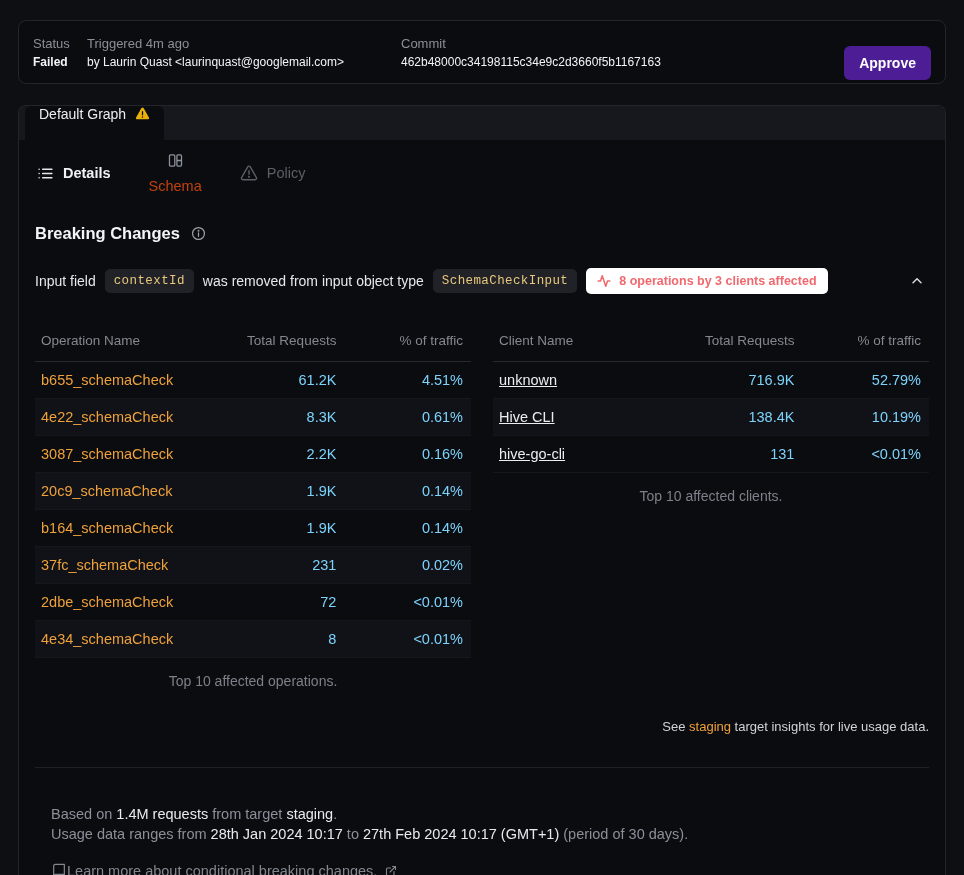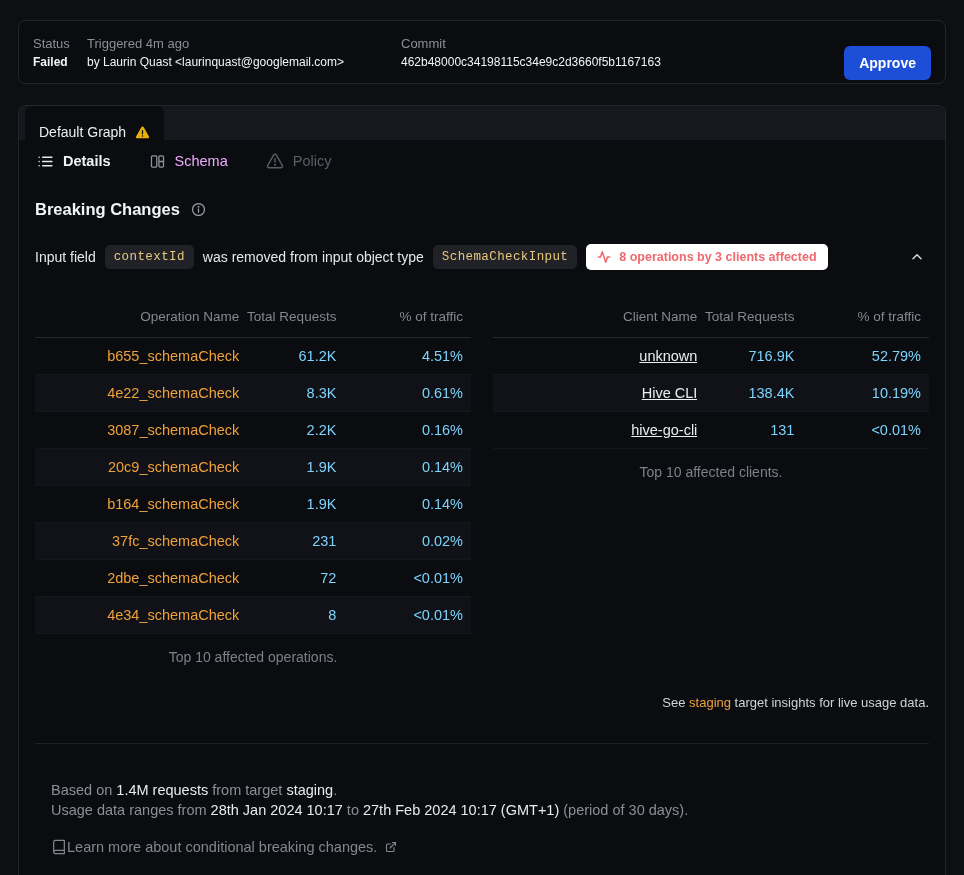--- a/index.html
+++ b/index.html
@@ -24,21 +24,21 @@
     padding:24px 14px;
   }
   .hc-col { display:flex; flex-direction:column; gap:4px; }
   .hc-label { font-size:13px; color:#8b8f98; }
   .hc-value { font-size:12px; color:#f3f4f6; }
   .status-col { width:54px; }
   .status-col .hc-value { font-weight:700; }
   .trigger-col { width:314px; }
   .commit-col { flex:1; }
   .approve-btn {
-    background:#1d4ed8;
+    background:#4c1d95;
     color:#ffffff;
     font-family:inherit;
     font-size:14px;
     font-weight:700;
     border:none;
     border-radius:6px;
     padding:9px 15px;
     cursor:pointer;
     margin-top:21px;
   }
@@ -58,36 +58,36 @@
     background:#17181d;
     border-radius:7px 7px 0 0;
     display:flex;
   }
   .graph-tab {
     margin-left:6px;
     height:34px;
     background:#0a0c10;
     border-radius:6px 6px 0 0;
     display:flex;
-    align-items:flex-end;
+    align-items:flex-start;
     gap:9px;
     padding:0 14px;
     font-size:14px;
     color:#ecedef;
     cursor:pointer;
   }
   .nav-tabs {
     display:flex;
     align-items:center;
     gap:38px;
     padding:12px 18px 13px;
   }
   .nav-tab { display:flex; align-items:center; gap:9px; font-size:14.5px; cursor:pointer; }
   .nav-tab.active { color:#f1f2f4; font-weight:700; }
-  .nav-tab.dim { color:#f0abfc; }
+  .nav-tab.dim { color:#c2410c;flex-direction:column; }
   .nav-tab.dimmer { color:#5b5f66; }
 
   .content { padding:0 16px; }
 
   .bc-title {
     margin-top:17px;
     display:flex;
     align-items:center;
     gap:11px;
     font-size:16.5px;
@@ -138,21 +138,21 @@
   }
   .t-row {
     display:flex;
     align-items:center;
     height:37px;
     padding:0 8px 0 6px;
     font-size:14.5px;
     border-bottom:1px solid #15171c;
   }
   .t-row:nth-child(even) { background:#101217; }
-  .c-name { flex:1; text-align:right; overflow:hidden; white-space:nowrap; }
+  .c-name { flex:1; text-align:left; overflow:hidden; white-space:nowrap; }
   .c-req  { width:23%; text-align:right; }
   .c-traf { width:30%; text-align:right; }
   .op-link { color:#efa13b; text-decoration:none; cursor:pointer; }
   .client-name { color:#ecedef;text-decoration:underline; }
   .num { color:#7dd3fc; }
   .caption { text-align:center; color:#7c8088; font-size:14px; margin-top:15px; }
 
   .insights-note { margin-top:30px; text-align:right; font-size:13px; color:#cfd2d6; }
   .insights-note a { color:#efa13b; text-decoration:none; cursor:pointer; }
 

